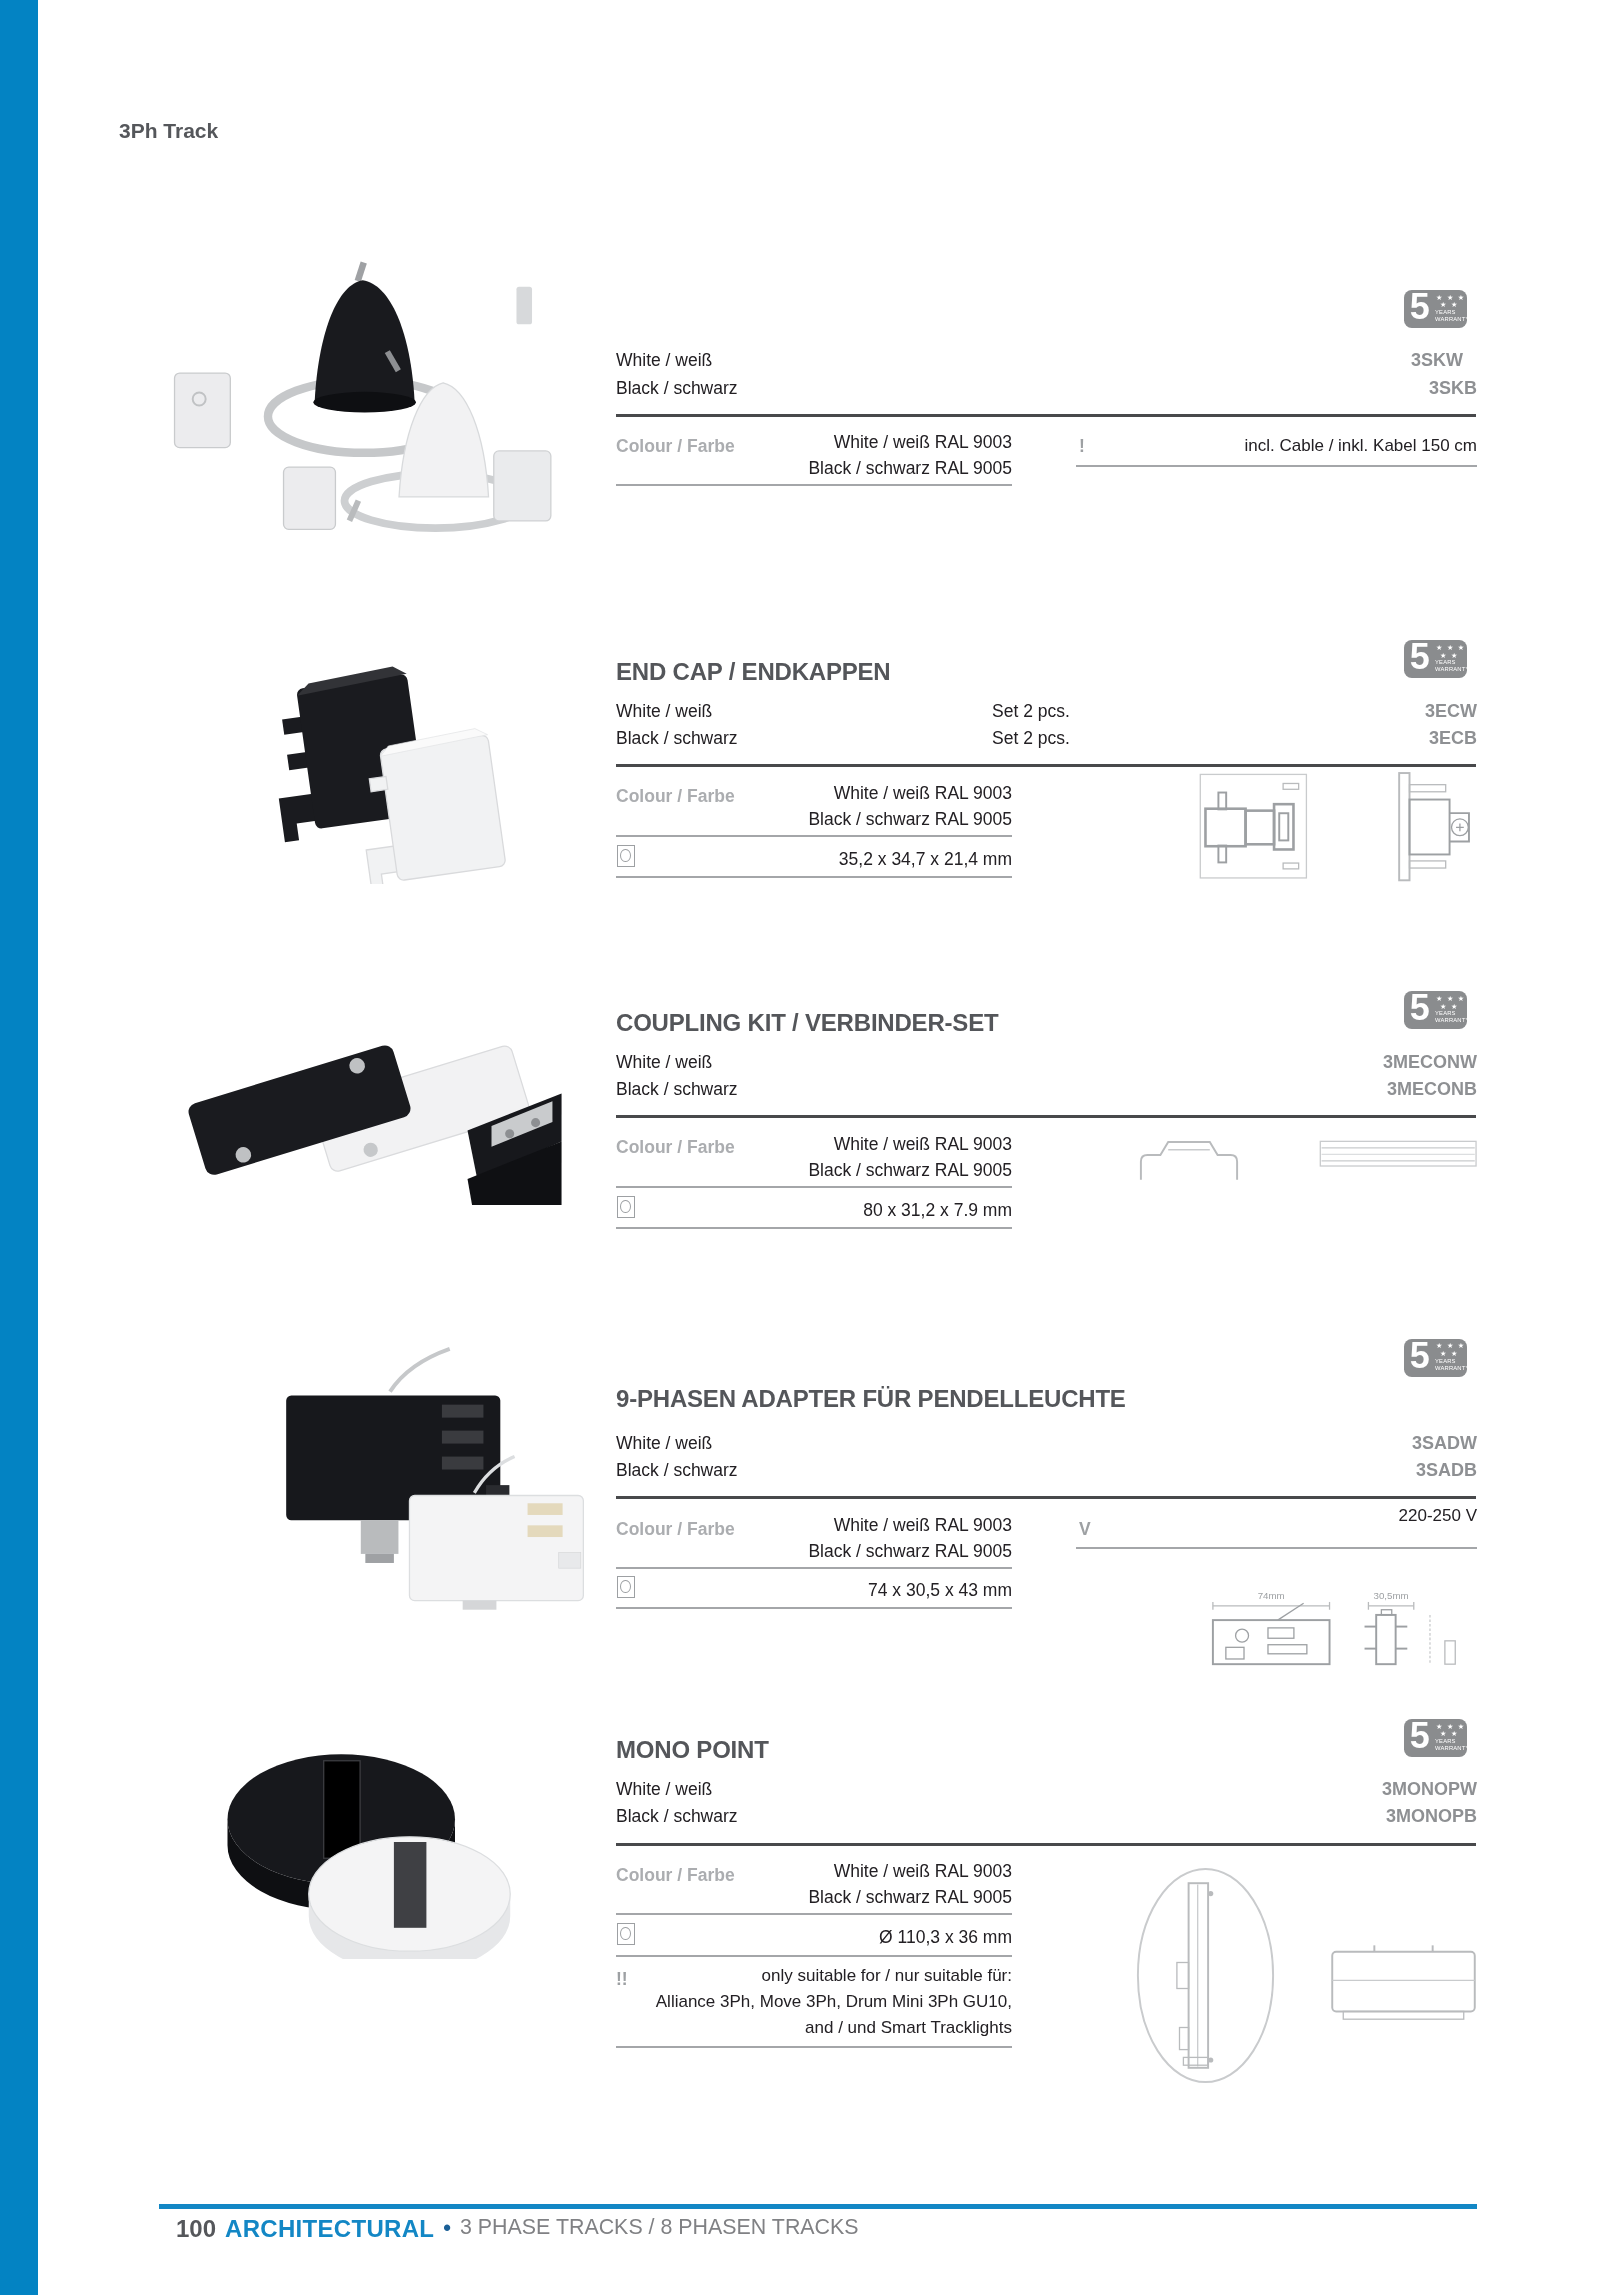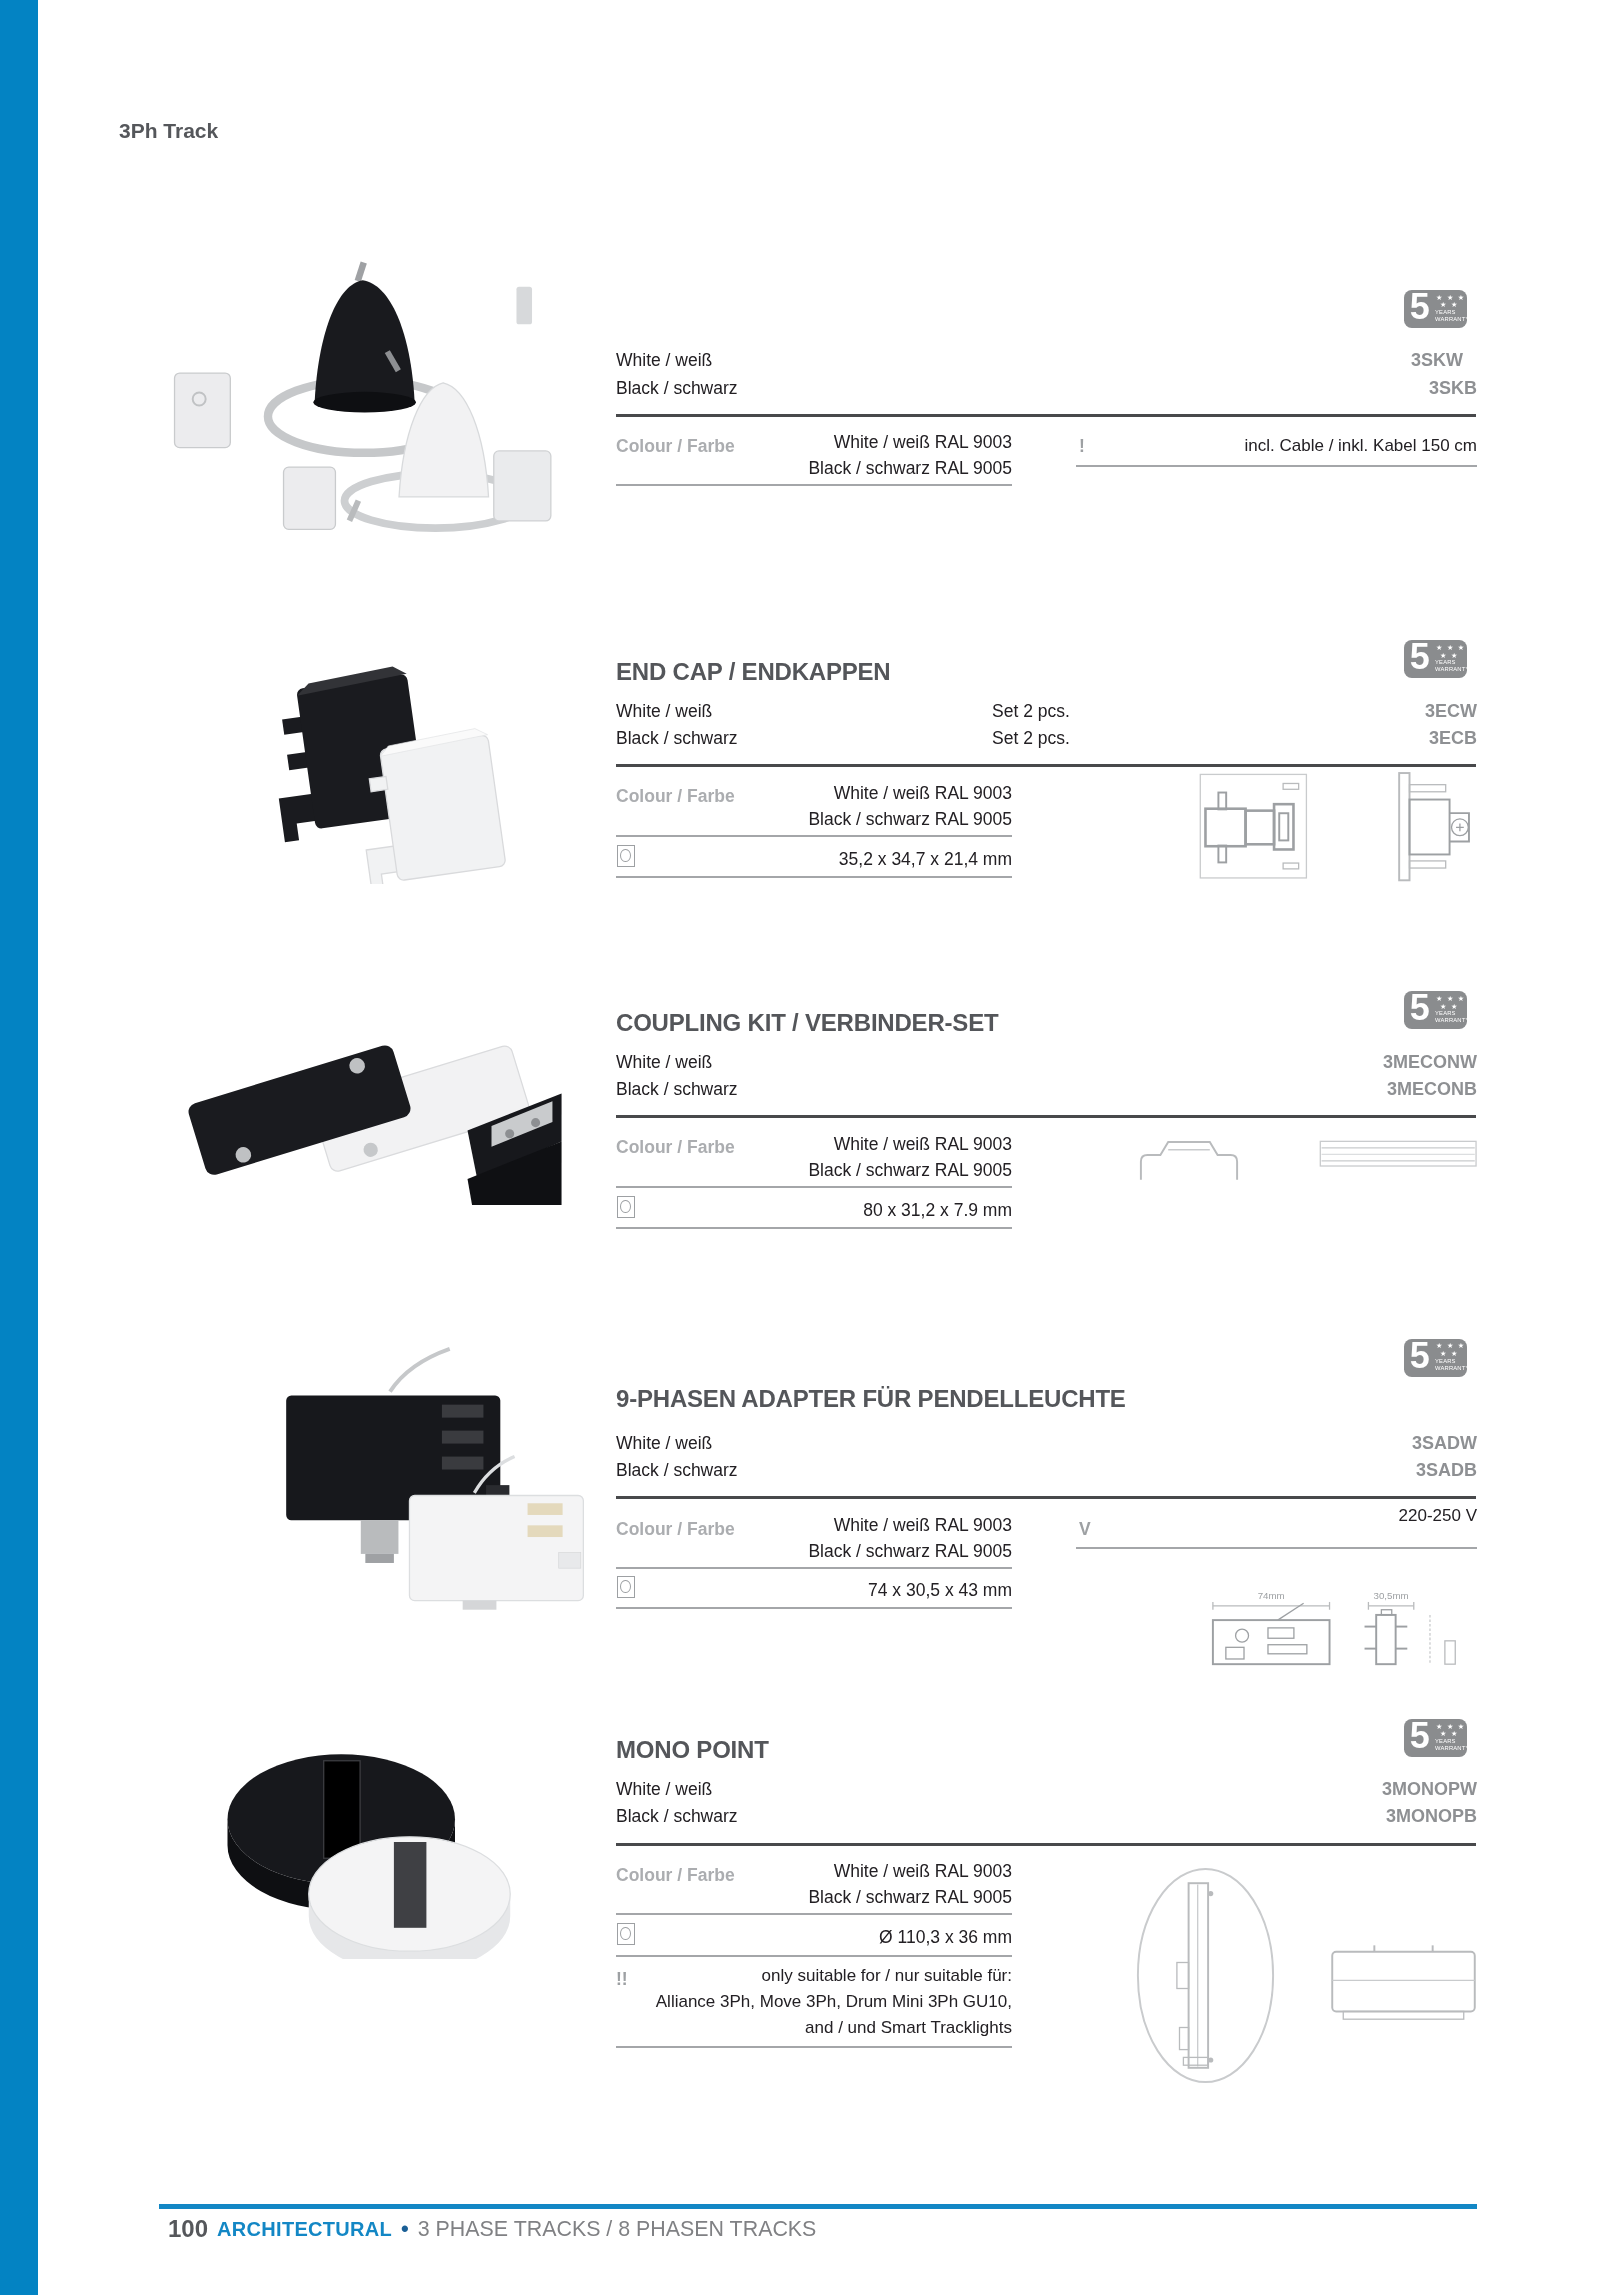--- a/index.html
+++ b/index.html
@@ -26,23 +26,23 @@
   .badge-stars.s2{left:36px;top:10.4px;}
   .badge-sub{position:absolute;font-size:5.8px;letter-spacing:0.2px;}
   .badge-sub.y{left:31px;top:19px;}
   .badge-sub.w{left:31px;top:26px;}
   
   .dim-icon{position:absolute;width:15.6px;height:19.5px;border:1.3px solid #9da0a3;}
   .dim-icon::after{content:"";position:absolute;left:1.9px;top:2.6px;width:9px;height:11.7px;
                    border:1.3px solid #9da0a3;border-radius:50%;}
   
   .footer-rule{position:absolute;left:159px;top:2204px;width:1318px;height:4.5px;background:#1387c5;}
-  .footer{position:absolute;left:168px;top:2215px;display:flex;align-items:center;gap:9px;}
+  .footer{position:absolute;left:176px;top:2215px;display:flex;align-items:flex-start;gap:9px;}
   .f-num{font-size:24px;font-weight:bold;color:#55575b;}
-  .f-brand{font-size:20px;font-weight:bold;color:#1387c5;letter-spacing:0.3px;}
+  .f-brand{font-size:24px;font-weight:bold;color:#1387c5;letter-spacing:0.3px;}
   .f-bullet{font-size:22px;font-weight:bold;color:#1a5f96;}
   .f-section{font-size:21.4px;color:#808184;}
   svg{display:block;}
 </style>
 </head>
 <body>
 
 <main class="page">
 
   <div class="accent-bar"></div>

